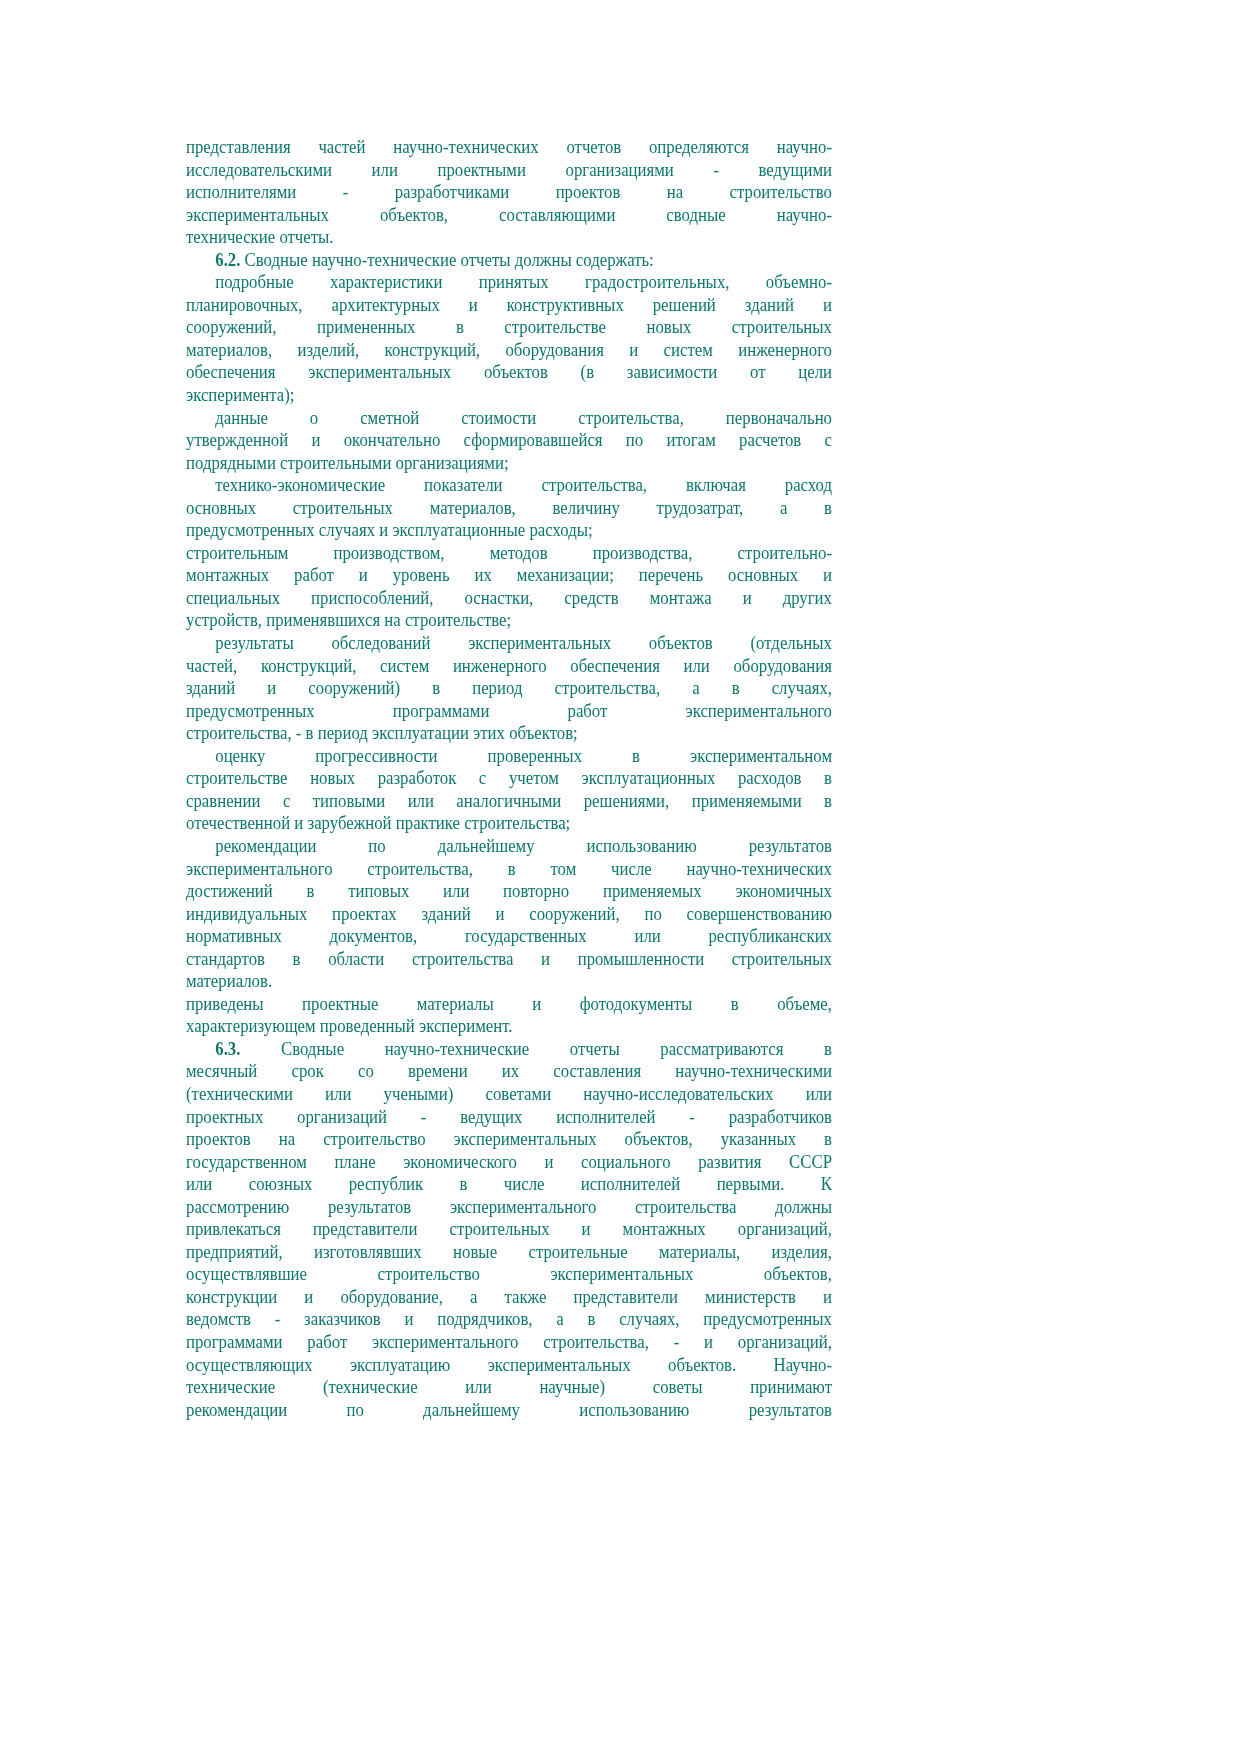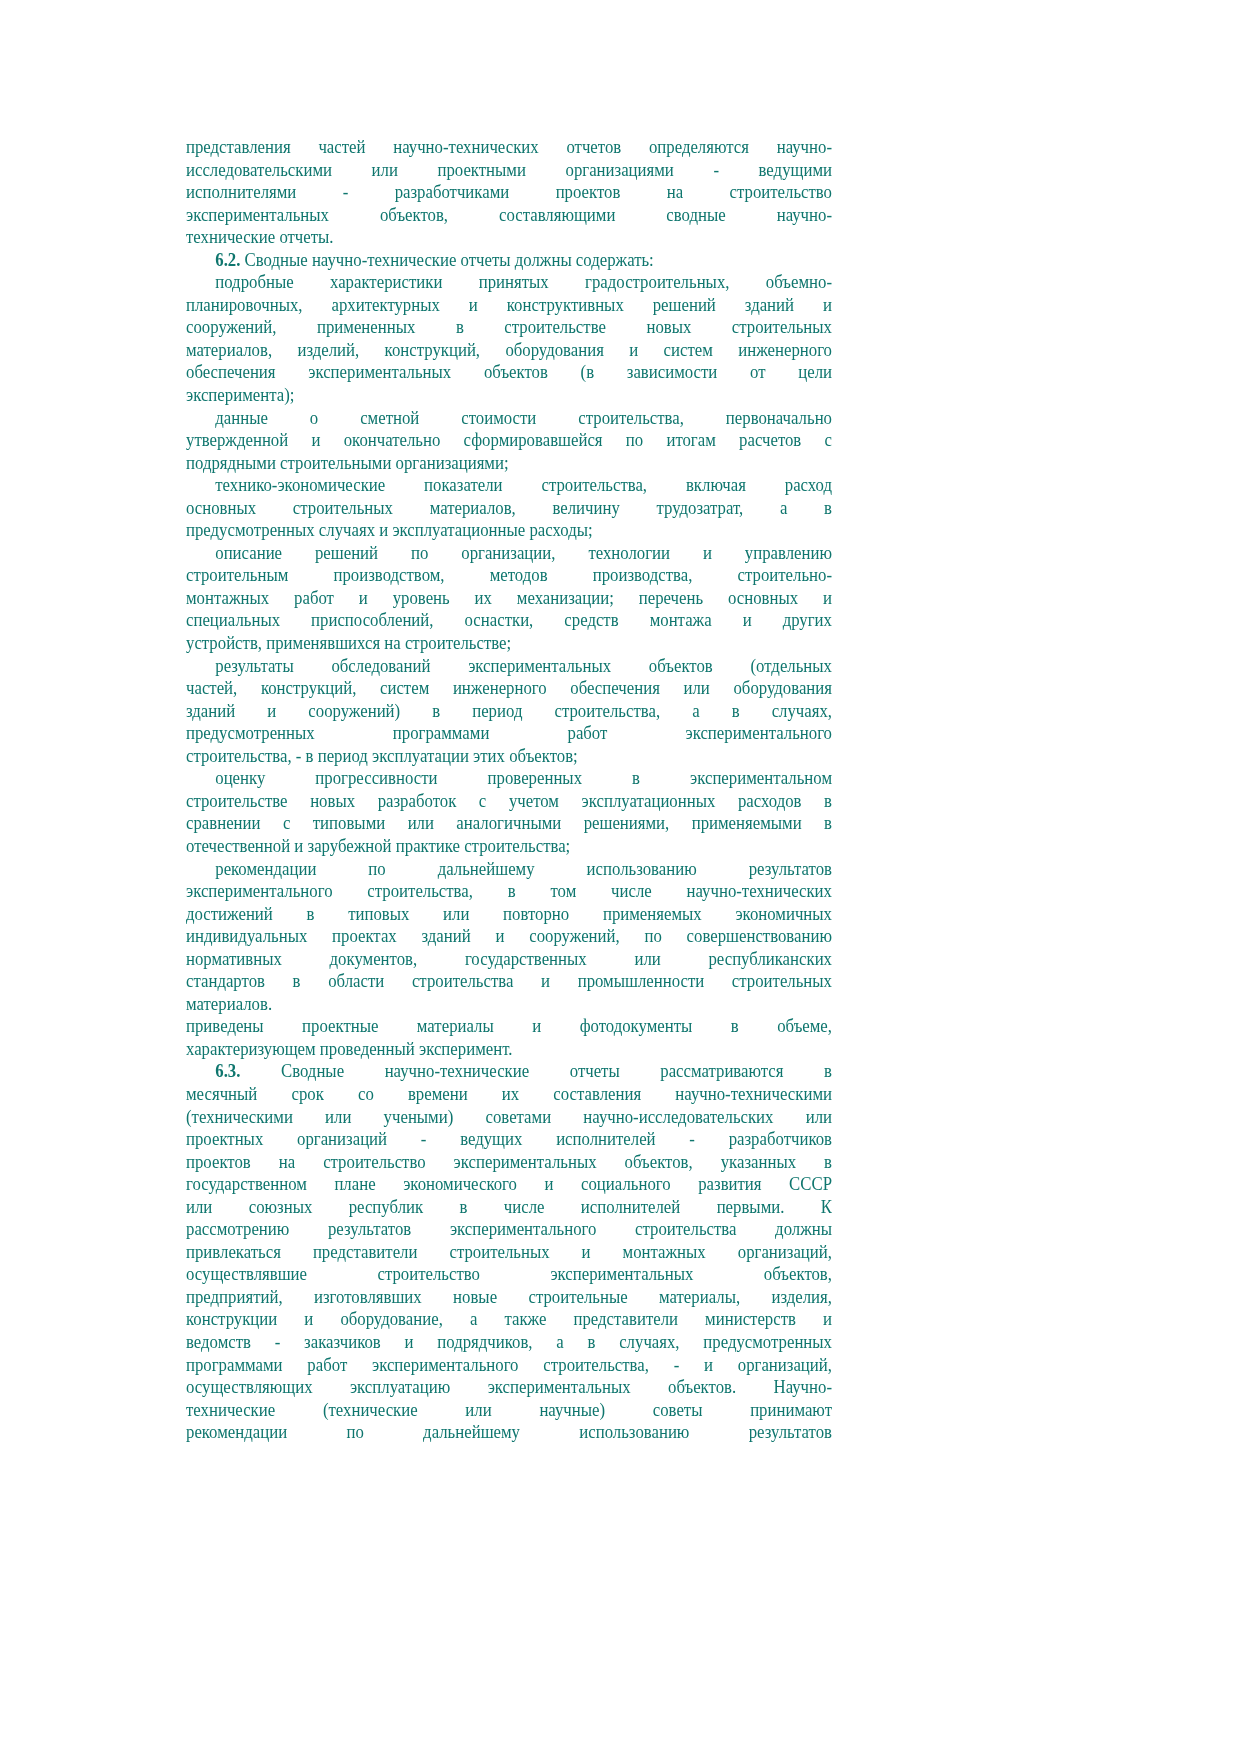--- a/index.html
+++ b/index.html
@@ -73,21 +73,20 @@
       <div class="line indent"><span class="inner"><span>данные о сметной стоимости строительства, первоначально</span></span></div>
       <div class="line"><span class="inner"><span>утвержденной и окончательно сформировавшейся по итогам расчетов с</span></span></div>
       <div class="line last"><span class="inner"><span>подрядными строительными организациями;</span></span></div>
     </div>
     <div>
       <div class="line indent"><span class="inner"><span>технико-экономические показатели строительства, включая расход</span></span></div>
       <div class="line"><span class="inner"><span>основных строительных материалов, величину трудозатрат, а в</span></span></div>
       <div class="line last"><span class="inner"><span>предусмотренных случаях и эксплуатационные расходы;</span></span></div>
     </div>
     <div>
-      <div class="line indent"><span class="inner"><span>описание решений по организации, технологии и управлению</span></span></div>
       <div class="line"><span class="inner"><span>строительным производством, методов производства, строительно-</span></span></div>
       <div class="line"><span class="inner"><span>монтажных работ и уровень их механизации; перечень основных и</span></span></div>
       <div class="line"><span class="inner"><span>специальных приспособлений, оснастки, средств монтажа и других</span></span></div>
       <div class="line last"><span class="inner"><span>устройств, применявшихся на строительстве;</span></span></div>
     </div>
     <div>
       <div class="line indent"><span class="inner"><span>результаты обследований экспериментальных объектов (отдельных</span></span></div>
       <div class="line"><span class="inner"><span>частей, конструкций, систем инженерного обеспечения или оборудования</span></span></div>
       <div class="line"><span class="inner"><span>зданий и сооружений) в период строительства, а в случаях,</span></span></div>
       <div class="line"><span class="inner"><span>предусмотренных программами работ экспериментального</span></span></div>
@@ -115,22 +114,22 @@
     <div>
       <div class="line indent"><span class="inner"><b>6.3.</b><span> Сводные научно-технические отчеты рассматриваются в</span></span></div>
       <div class="line"><span class="inner"><span>месячный срок со времени их составления научно-техническими</span></span></div>
       <div class="line"><span class="inner"><span>(техническими или учеными) советами научно-исследовательских или</span></span></div>
       <div class="line"><span class="inner"><span>проектных организаций - ведущих исполнителей - разработчиков</span></span></div>
       <div class="line"><span class="inner"><span>проектов на строительство экспериментальных объектов, указанных в</span></span></div>
       <div class="line"><span class="inner"><span>государственном плане экономического и социального развития СССР</span></span></div>
       <div class="line"><span class="inner"><span>или союзных республик в числе исполнителей первыми. К</span></span></div>
       <div class="line"><span class="inner"><span>рассмотрению результатов экспериментального строительства должны</span></span></div>
       <div class="line"><span class="inner"><span>привлекаться представители строительных и монтажных организаций,</span></span></div>
+      <div class="line"><span class="inner"><span>предприятий, изготовлявших новые строительные материалы, изделия,</span></span></div>
       <div class="line"><span class="inner"><span>осуществлявшие строительство экспериментальных объектов,</span></span></div>
-      <div class="line"><span class="inner"><span>предприятий, изготовлявших новые строительные материалы, изделия,</span></span></div>
       <div class="line"><span class="inner"><span>конструкции и оборудование, а также представители министерств и</span></span></div>
       <div class="line"><span class="inner"><span>ведомств - заказчиков и подрядчиков, а в случаях, предусмотренных</span></span></div>
       <div class="line"><span class="inner"><span>программами работ экспериментального строительства, - и организаций,</span></span></div>
       <div class="line"><span class="inner"><span>осуществляющих эксплуатацию экспериментальных объектов. Научно-</span></span></div>
       <div class="line"><span class="inner"><span>технические (технические или научные) советы принимают</span></span></div>
       <div class="line"><span class="inner"><span>рекомендации по дальнейшему использованию результатов</span></span></div>
     </div>
   </div>
 
 </body></html>

